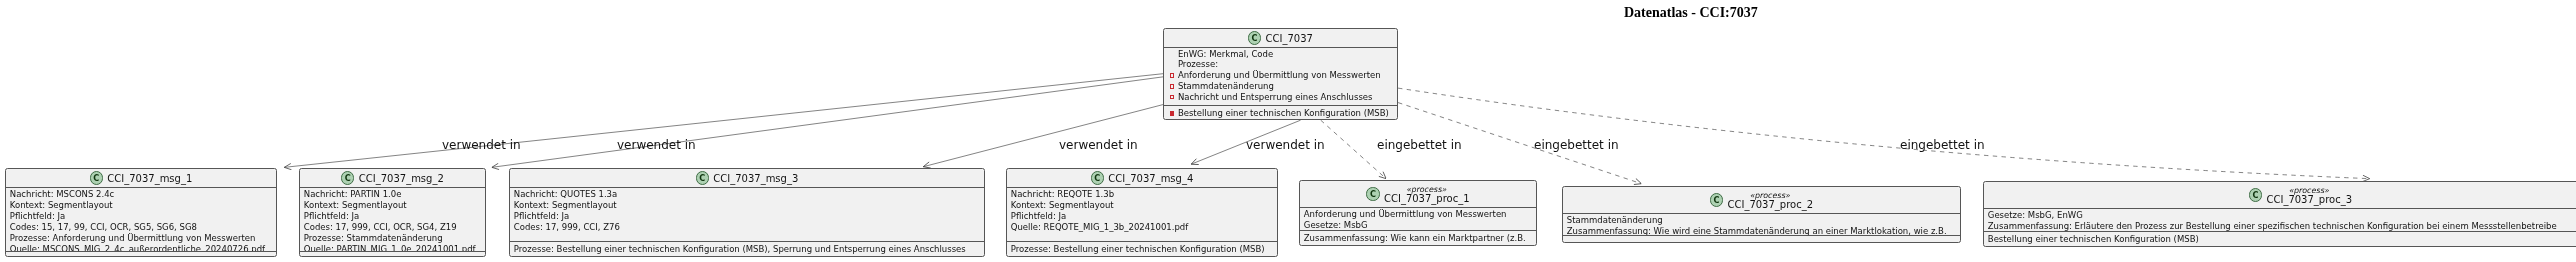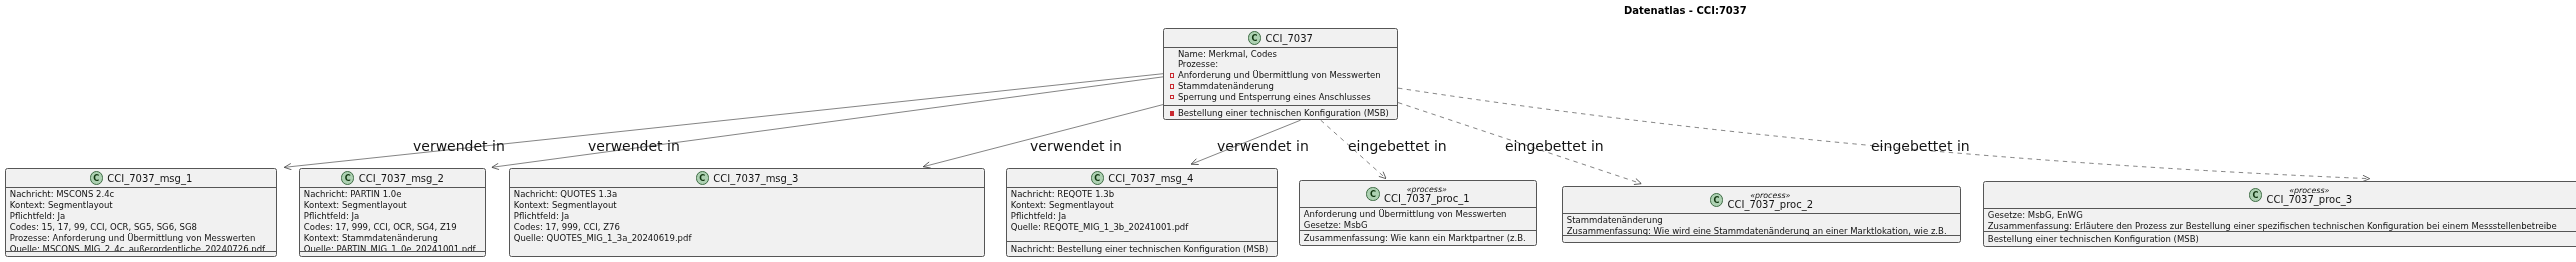--- a/index.html
+++ b/index.html
@@ -2,26 +2,27 @@
 <html style="--box_fill: #F1F1F1; --box_border: #565656; --circle_fill: #ADD1B2; --circle_border: #3F6C45; --accent_red: #C82930; --line_color: #3B3B3B;font-size:10px"><head>
 <meta charset="utf-8">
 <style>
   html,body{margin:0;padding:0;background:#ffffff;}
   #canvas{
     position:relative;width:2576px;height:263px;overflow:hidden;
     font-family:"DejaVu Sans","Liberation Sans",sans-serif;color:#121212;
     background:#ffffff;
   }
   .diagram-title{
-    position:absolute;font-weight:bold;font-size:10px;color:#000;
+    position:absolute;font-weight:bold;font-size:14px;color:#000;
     white-space:nowrap;
+    font-family:Liberation Serif, serif;
   }
   svg.edges{position:absolute;left:0;top:0;pointer-events:none;}
   .edge-label{
-    position:absolute;font-size:14px;color:#121212;white-space:nowrap;
+    position:absolute;font-size:12px;color:#121212;white-space:nowrap;margin-left:29px;
   }
   .box{
     position:absolute;box-sizing:border-box;
     background:var(--box_fill,#F1F1F1);
     border:0.6px solid var(--box_border,#555555);
     border-radius:2.5px;
     display:flex;flex-direction:column;
     font-size:8.5px;
   }
   .hdr{
@@ -90,33 +91,33 @@
   <div class="edge-label" style="left:1348px;top:138px;">eingebettet in</div>
   <div class="edge-label" style="left:1505px;top:138px;">eingebettet in</div>
   <div class="edge-label" style="left:1871px;top:138px;">eingebettet in</div>
 
   <div class="box" style="left:1163px;top:28px;width:235px;height:92px;">
     <div class="hdr hdr-msg">
       <span class="spot">C</span>
       <span class="box-title">CCI_7037</span>
     </div>
     <div class="bdy cci-bdy">
-      <div class="fld fld-plain">Name: Merkmal, Codes</div>
+      <div class="fld fld-plain">EnWG: Merkmal, Code</div>
       <div class="fld fld-plain">Prozesse:</div>
       <div class="fld">
         <span class="sq"></span>
         <span>Anforderung und Übermittlung von Messwerten</span>
       </div>
       <div class="fld">
         <span class="sq"></span>
         <span>Stammdatenänderung</span>
       </div>
       <div class="fld">
         <span class="sq"></span>
-        <span>Sperrung und Entsperrung eines Anschlusses</span>
+        <span>Nachricht und Entsperrung eines Anschlusses</span>
       </div>
     </div>
     <div class="ftr cci-ftr" style="padding:0;">
       <div class="fld" style="padding:2.5px 5px 0 5.7px;">
         <span class="sq sq-filled"></span>
         <span>Bestellung einer technischen Konfiguration (MSB)</span>
       </div>
     </div>
   </div>
 
@@ -139,52 +140,52 @@
   <div class="box" style="left:299px;top:168px;width:187px;height:89px;">
     <div class="hdr hdr-msg">
       <span class="spot">C</span>
       <span class="box-title">CCI_7037_msg_2</span>
     </div>
     <div class="bdy">
       <div class="bdy-line">Nachricht: PARTIN 1.0e</div>
       <div class="bdy-line">Kontext: Segmentlayout</div>
       <div class="bdy-line">Pflichtfeld: Ja</div>
       <div class="bdy-line">Codes: 17, 999, CCI, OCR, SG4, Z19</div>
-      <div class="bdy-line">Kontext: Stammdatenänderung</div>
+      <div class="bdy-line">Prozesse: Stammdatenänderung</div>
       <div class="bdy-line">Quelle: PARTIN_MIG_1_0e_20241001.pdf</div>
     </div>
     <div class="ftr ftr-empty"></div>
   </div>
 
   <div class="box" style="left:509px;top:168px;width:476px;height:89px;">
     <div class="hdr hdr-msg">
       <span class="spot">C</span>
       <span class="box-title">CCI_7037_msg_3</span>
     </div>
     <div class="bdy">
       <div class="bdy-line">Nachricht: QUOTES 1.3a</div>
       <div class="bdy-line">Kontext: Segmentlayout</div>
       <div class="bdy-line">Pflichtfeld: Ja</div>
       <div class="bdy-line">Codes: 17, 999, CCI, Z76</div>
-      <div class="bdy-line">Quelle: QUOTES_MIG_1_3a_20240619.pdf</div>
-    </div>
+    </div>
+    <div class="ftr">Prozesse: Bestellung einer technischen Konfiguration (MSB), Sperrung und Entsperrung eines Anschlusses</div>
   </div>
 
   <div class="box" style="left:1006px;top:168px;width:272px;height:89px;">
     <div class="hdr hdr-msg">
       <span class="spot">C</span>
       <span class="box-title">CCI_7037_msg_4</span>
     </div>
     <div class="bdy">
       <div class="bdy-line">Nachricht: REQOTE 1.3b</div>
       <div class="bdy-line">Kontext: Segmentlayout</div>
       <div class="bdy-line">Pflichtfeld: Ja</div>
       <div class="bdy-line">Quelle: REQOTE_MIG_1_3b_20241001.pdf</div>
     </div>
-    <div class="ftr">Nachricht: Bestellung einer technischen Konfiguration (MSB)</div>
+    <div class="ftr">Prozesse: Bestellung einer technischen Konfiguration (MSB)</div>
   </div>
 
   <div class="box" style="left:1299px;top:180px;width:238px;height:66px;">
     <div class="hdr hdr-proc">
       <span class="spot">C</span>
       <span class="stack">
         <span class="stereotype">«process»</span>
         <span class="box-title">CCI_7037_proc_1</span>
       </span>
     </div>

